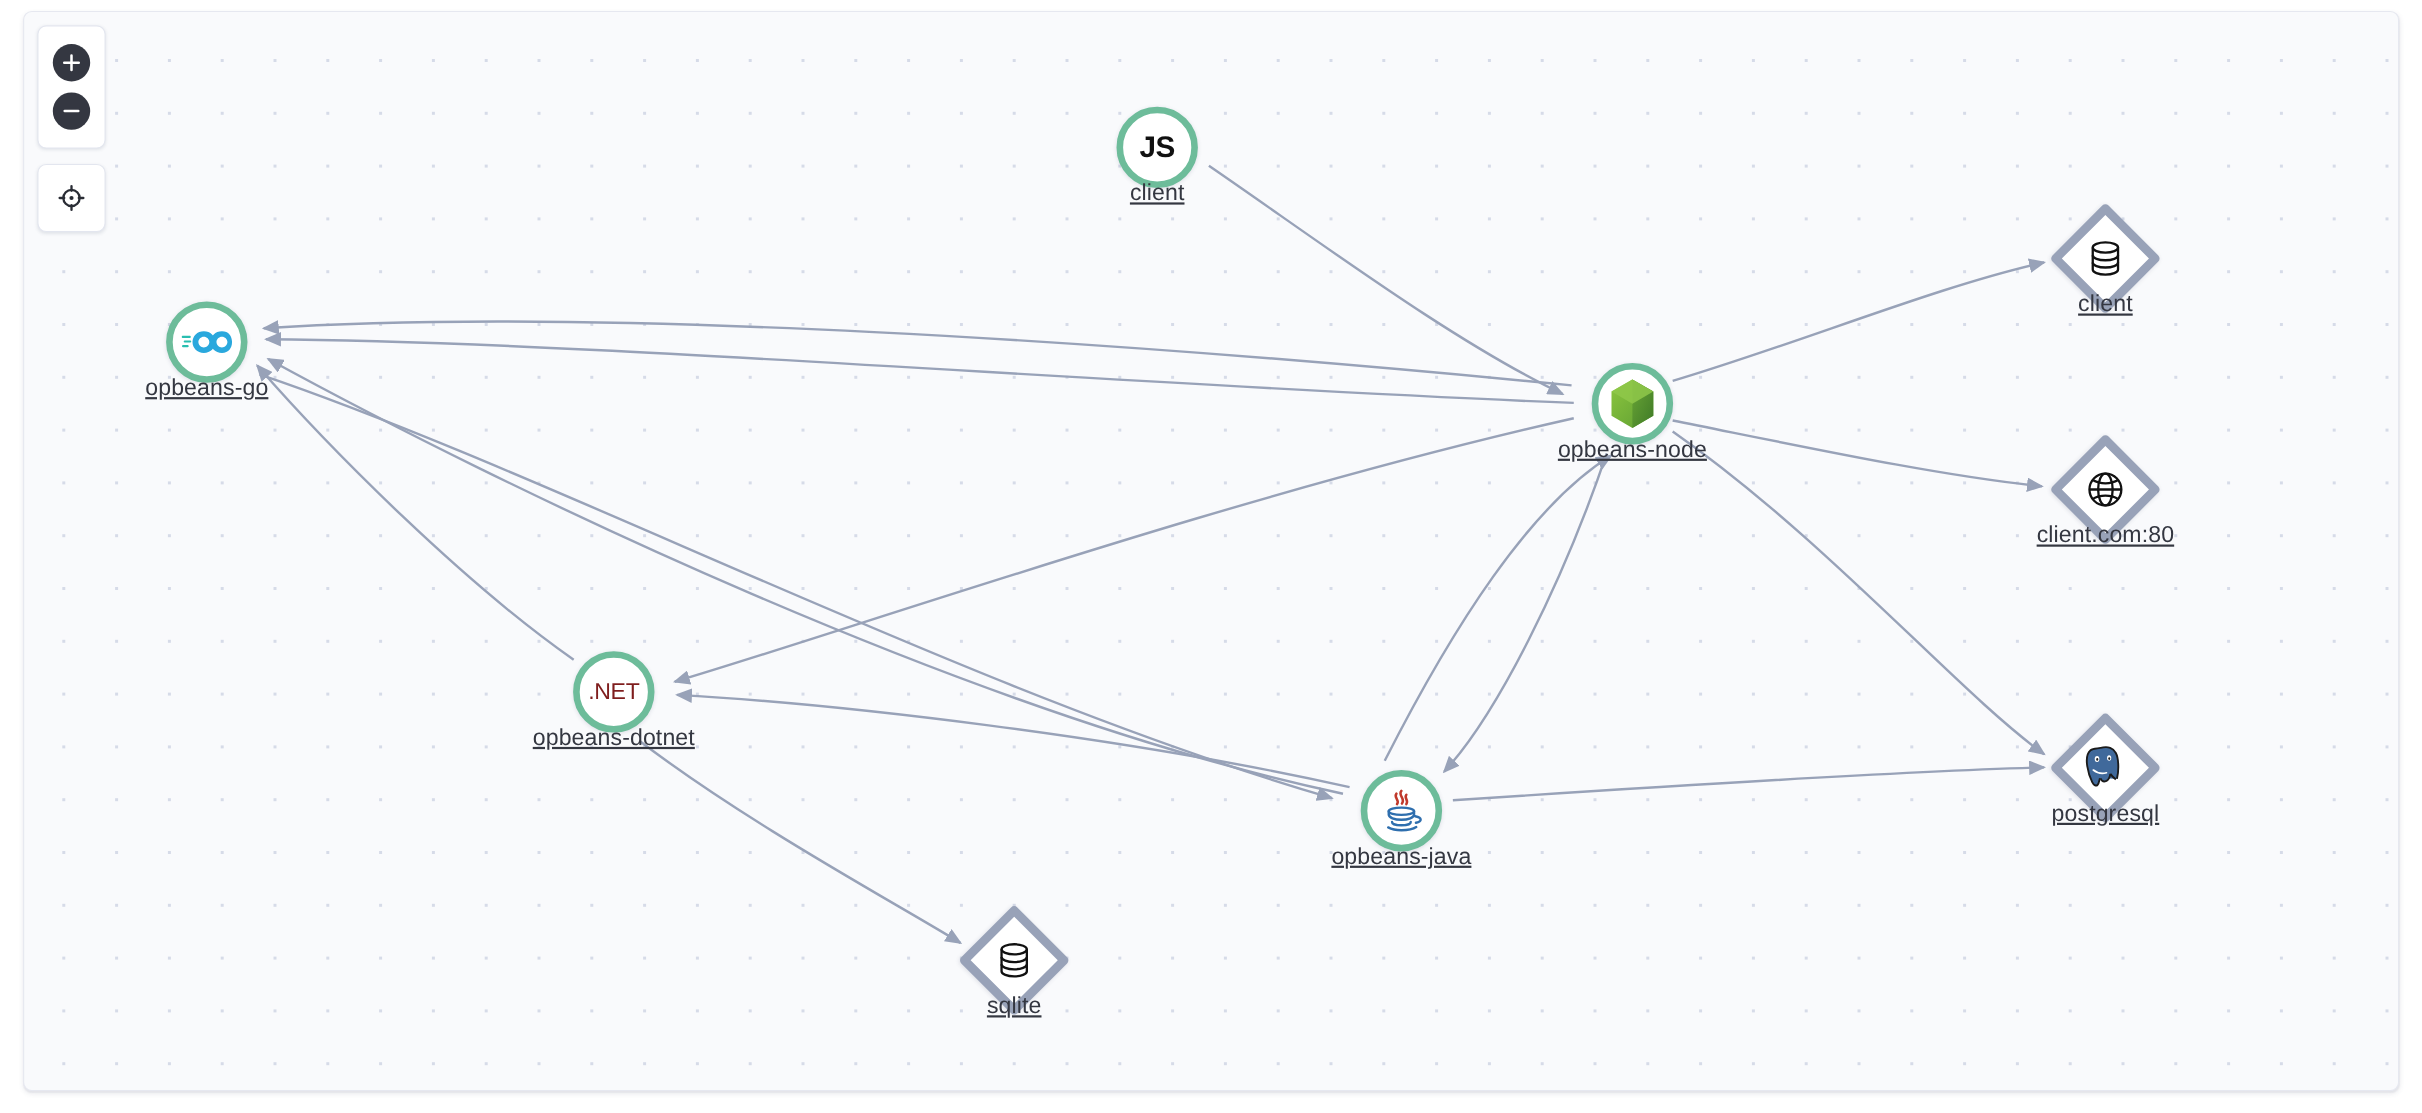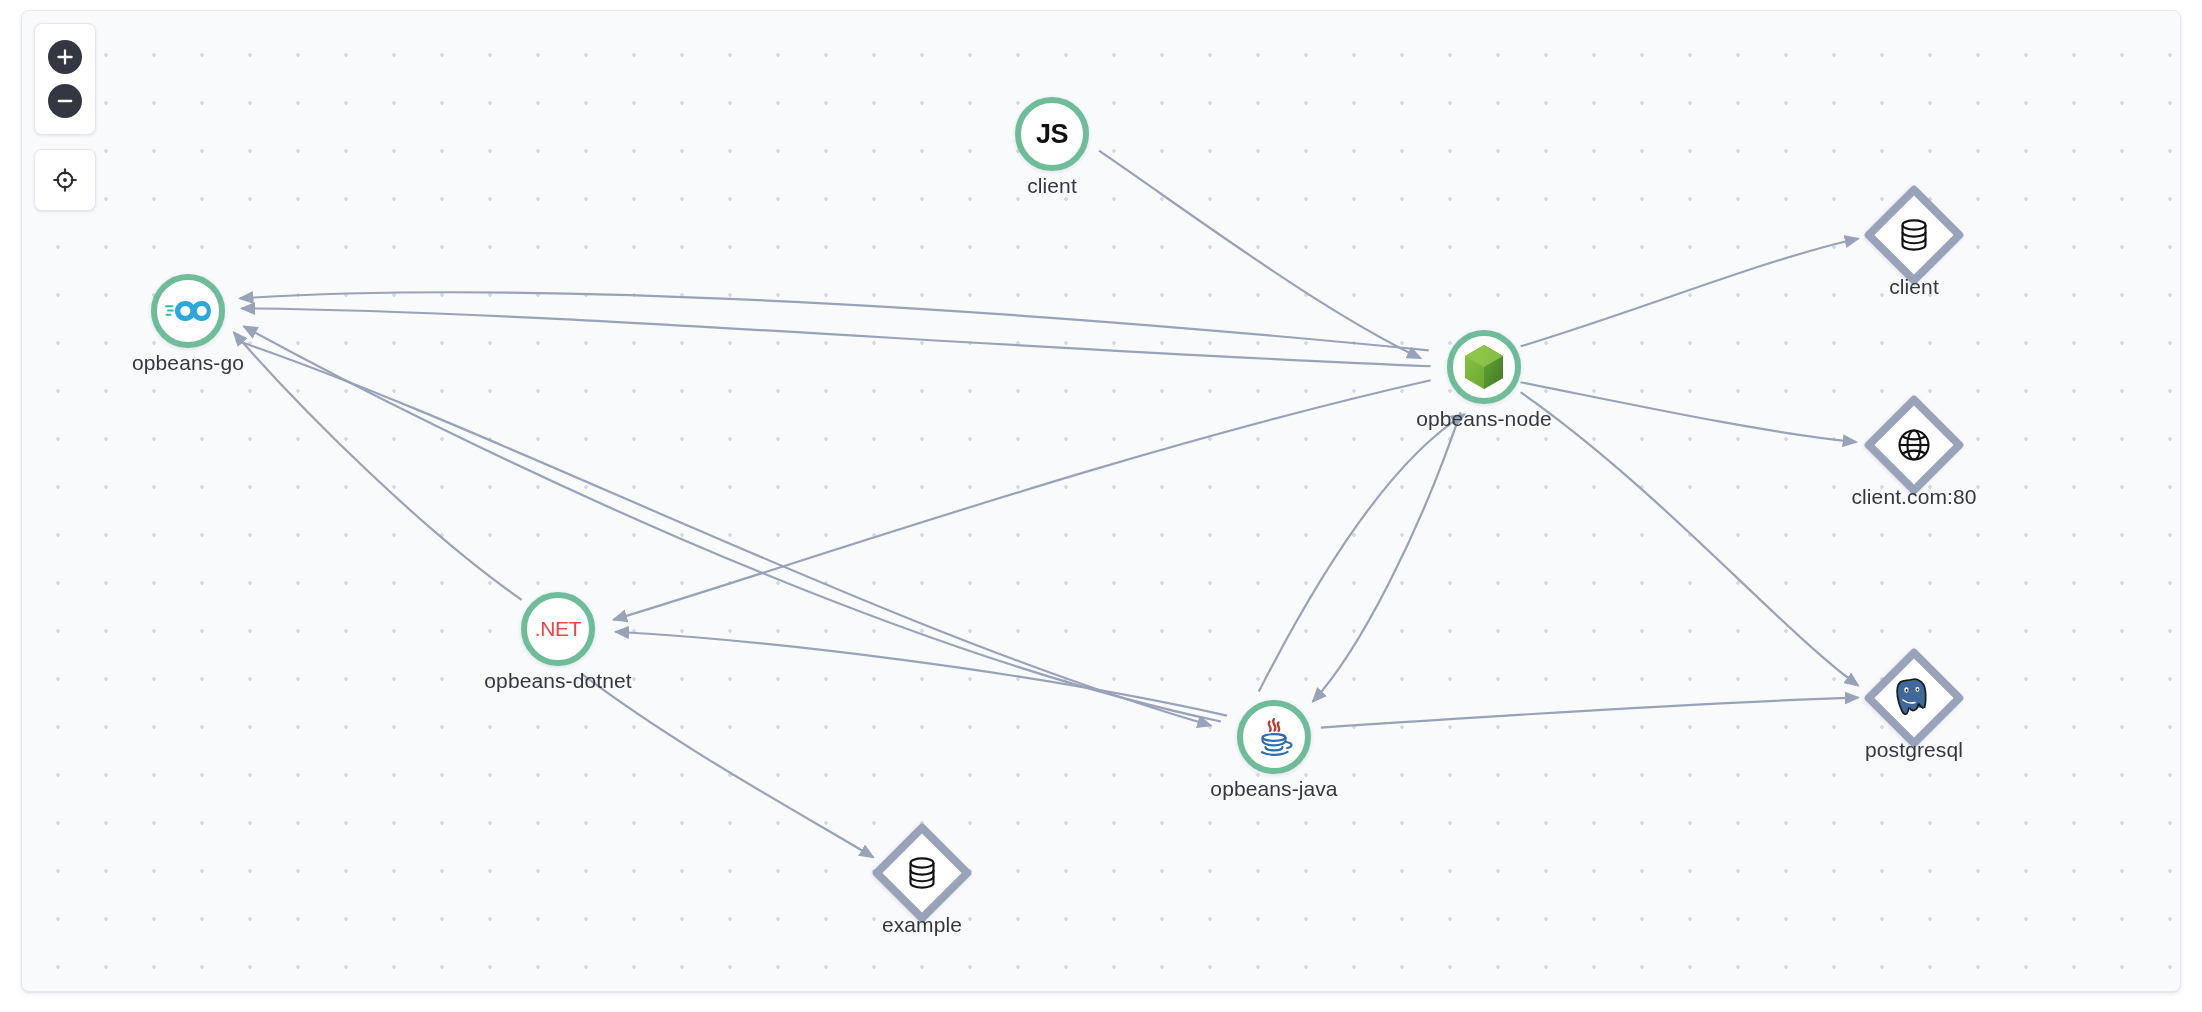--- a/index.html
+++ b/index.html
@@ -72,32 +72,33 @@
     box-shadow: 0 1px 4px rgba(60,70,100,0.16);
   }
   .diamond-inner {
     transform: rotate(-45deg);
     display: flex; align-items: center; justify-content: center;
     width: 100%; height: 100%;
   }
   .node-label {
     position: absolute; left: 50%;
     transform: translateX(-50%);
-    top: 40px;
+    top: 30px;
     white-space: nowrap;
     font-size: 21px;
     color: #343741;
     letter-spacing: 0.1px;
+    text-decoration: underline;
   }
   .js-text {
     font-size: 27px; font-weight: bold; color: #111111;
     font-family: "Liberation Sans", sans-serif; letter-spacing: -0.5px; text-align: right;
   }
   .dotnet-text {
-    font-size: 21px; color: #ef4444;
+    font-size: 21px; color: #7f1d1d;
     font-family: "Liberation Sans", sans-serif; letter-spacing: -0.3px;
   }
 </style>
 </head>
 <body>
 
 <div id="service-map-canvas">
 
   <svg id="edge-layer" viewBox="0 0 2160 982" preserveAspectRatio="none">
     <defs>
@@ -285,16 +286,16 @@
             <svg id="tpl-database-icon" width="34" height="36" viewBox="0 0 34 36">
     <g fill="none" stroke="#111111" stroke-width="2.1">
       <ellipse cx="17" cy="8" rx="11.5" ry="4.6"></ellipse>
       <path d="M5.5 8 V28 C5.5 30.6 10.7 32.6 17 32.6 C23.3 32.6 28.5 30.6 28.5 28 V8"></path>
       <path d="M5.5 15 C5.5 17.6 10.7 19.6 17 19.6 C23.3 19.6 28.5 17.6 28.5 15"></path>
       <path d="M5.5 21.6 C5.5 24.2 10.7 26.2 17 26.2 C23.3 26.2 28.5 24.2 28.5 21.6"></path>
     </g>
   </svg>
           </div>
         </div>
-        <div class="node-label">example</div>
+        <div class="node-label">sqlite</div>
       </div>
     </div>
 </div>
 
 </body></html>

